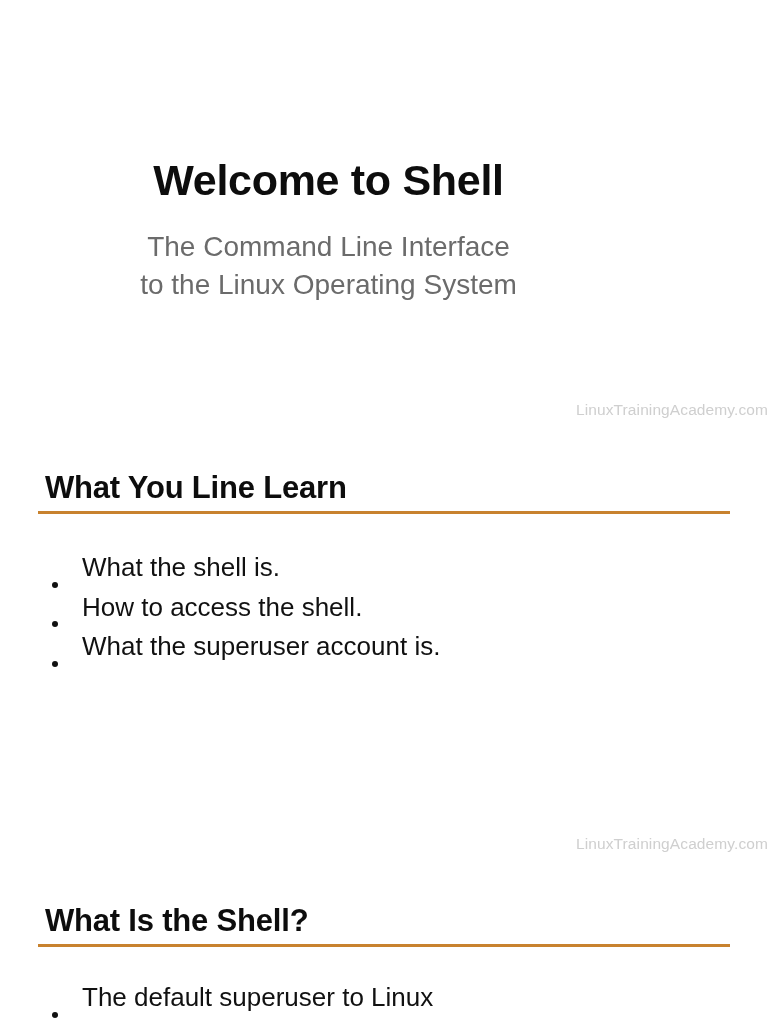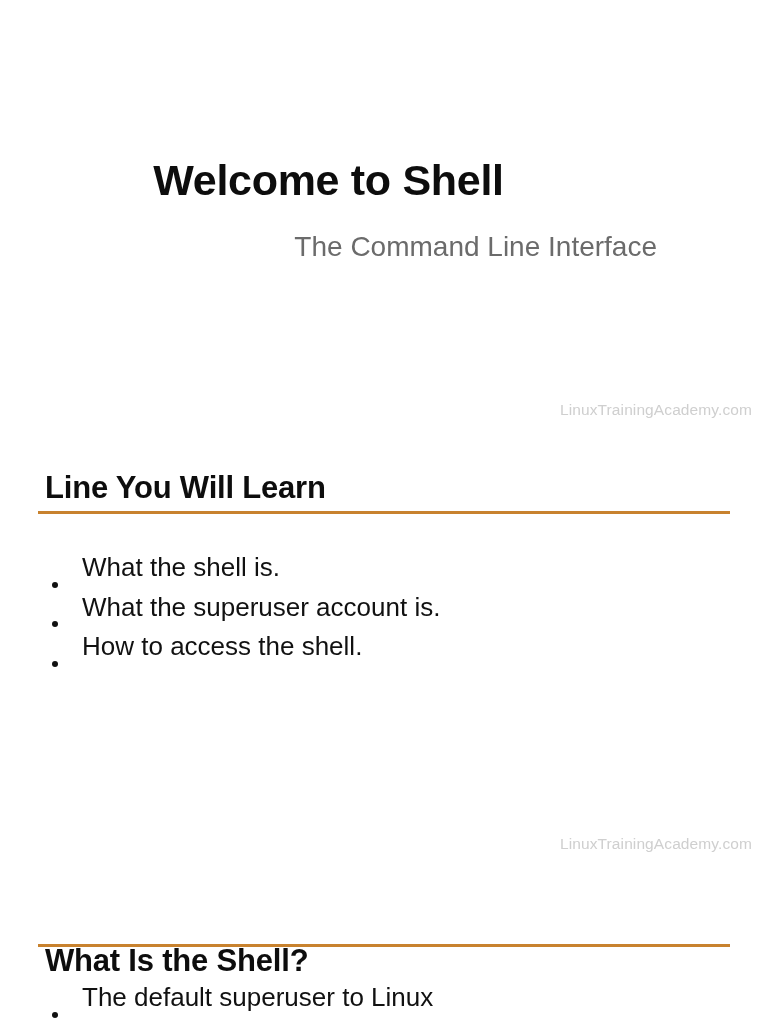--- a/index.html
+++ b/index.html
@@ -39,31 +39,30 @@
     line-height: 1.06;
     margin: 0;
   }
   .deck-subtitle {
     margin: 0;
     padding-top: 24px;
     font-size: 28px;
     font-weight: normal;
     color: #6b6b6b;
     line-height: 1.38;
-    text-align: right;
   }
   .deck-subtitle .sub-line {
     display: block;
     white-space: nowrap;
   }
 
   
   .attribution {
     position: absolute;
-    right: 16px;
+    right: 0;
     font-size: 15.5px;
     color: #cfcfcf;
     letter-spacing: 0.1px;
     white-space: nowrap;
   }
   .attribution-1 { top: 401px; }
   .attribution-2 { top: 835px; }
 
   
   .slide-head {
@@ -82,21 +81,21 @@
   .rule {
     position: absolute;
     left: 38px;
     width: 692px;
     height: 2.5px;
     background: #c8822e;
   }
 
   .head-1 { top: 470px; }
   .rule-1 { top: 511px; }
-  .head-2 { top: 943px; }
+  .head-2 { top: 903px; }
   .rule-2 { top: 944px; }
 
   
   .bullets {
     position: absolute;
     left: 52px;
     margin: 0;
     padding: 0;
     list-style: none;
   }
@@ -122,42 +121,43 @@
 </style>
 </head>
 <body>
 
 <div class="page">
 
   <div class="slide-title-block">
     <h1 class="deck-title">Welcome to Shell</h1>
     <p class="deck-subtitle">
       <span class="sub-line">The Command Line Interface</span>
+      <span class="sub-line">to the Linux Operating System</span>
     </p>
   </div>
 
   <div class="attribution attribution-1">LinuxTrainingAcademy.com</div>
 
   <div class="slide-head head-1">
-    <h2>Line You Will Learn</h2>
+    <h2>What You Line Learn</h2>
   </div>
   <div class="rule rule-1"></div>
 
   <ul class="bullets bullets-1">
     <li>
       <span class="bullet-dot"></span>
       <span>What the shell is.</span>
     </li>
     <li>
       <span class="bullet-dot"></span>
-      <span>What the superuser account is.</span>
+      <span>How to access the shell.</span>
     </li>
     <li>
       <span class="bullet-dot"></span>
-      <span>How to access the shell.</span>
+      <span>What the superuser account is.</span>
     </li>
   </ul>
 
   <div class="attribution attribution-2">LinuxTrainingAcademy.com</div>
 
   <div class="slide-head head-2">
     <h2>What Is the Shell?</h2>
   </div>
   <div class="rule rule-2"></div>
 

